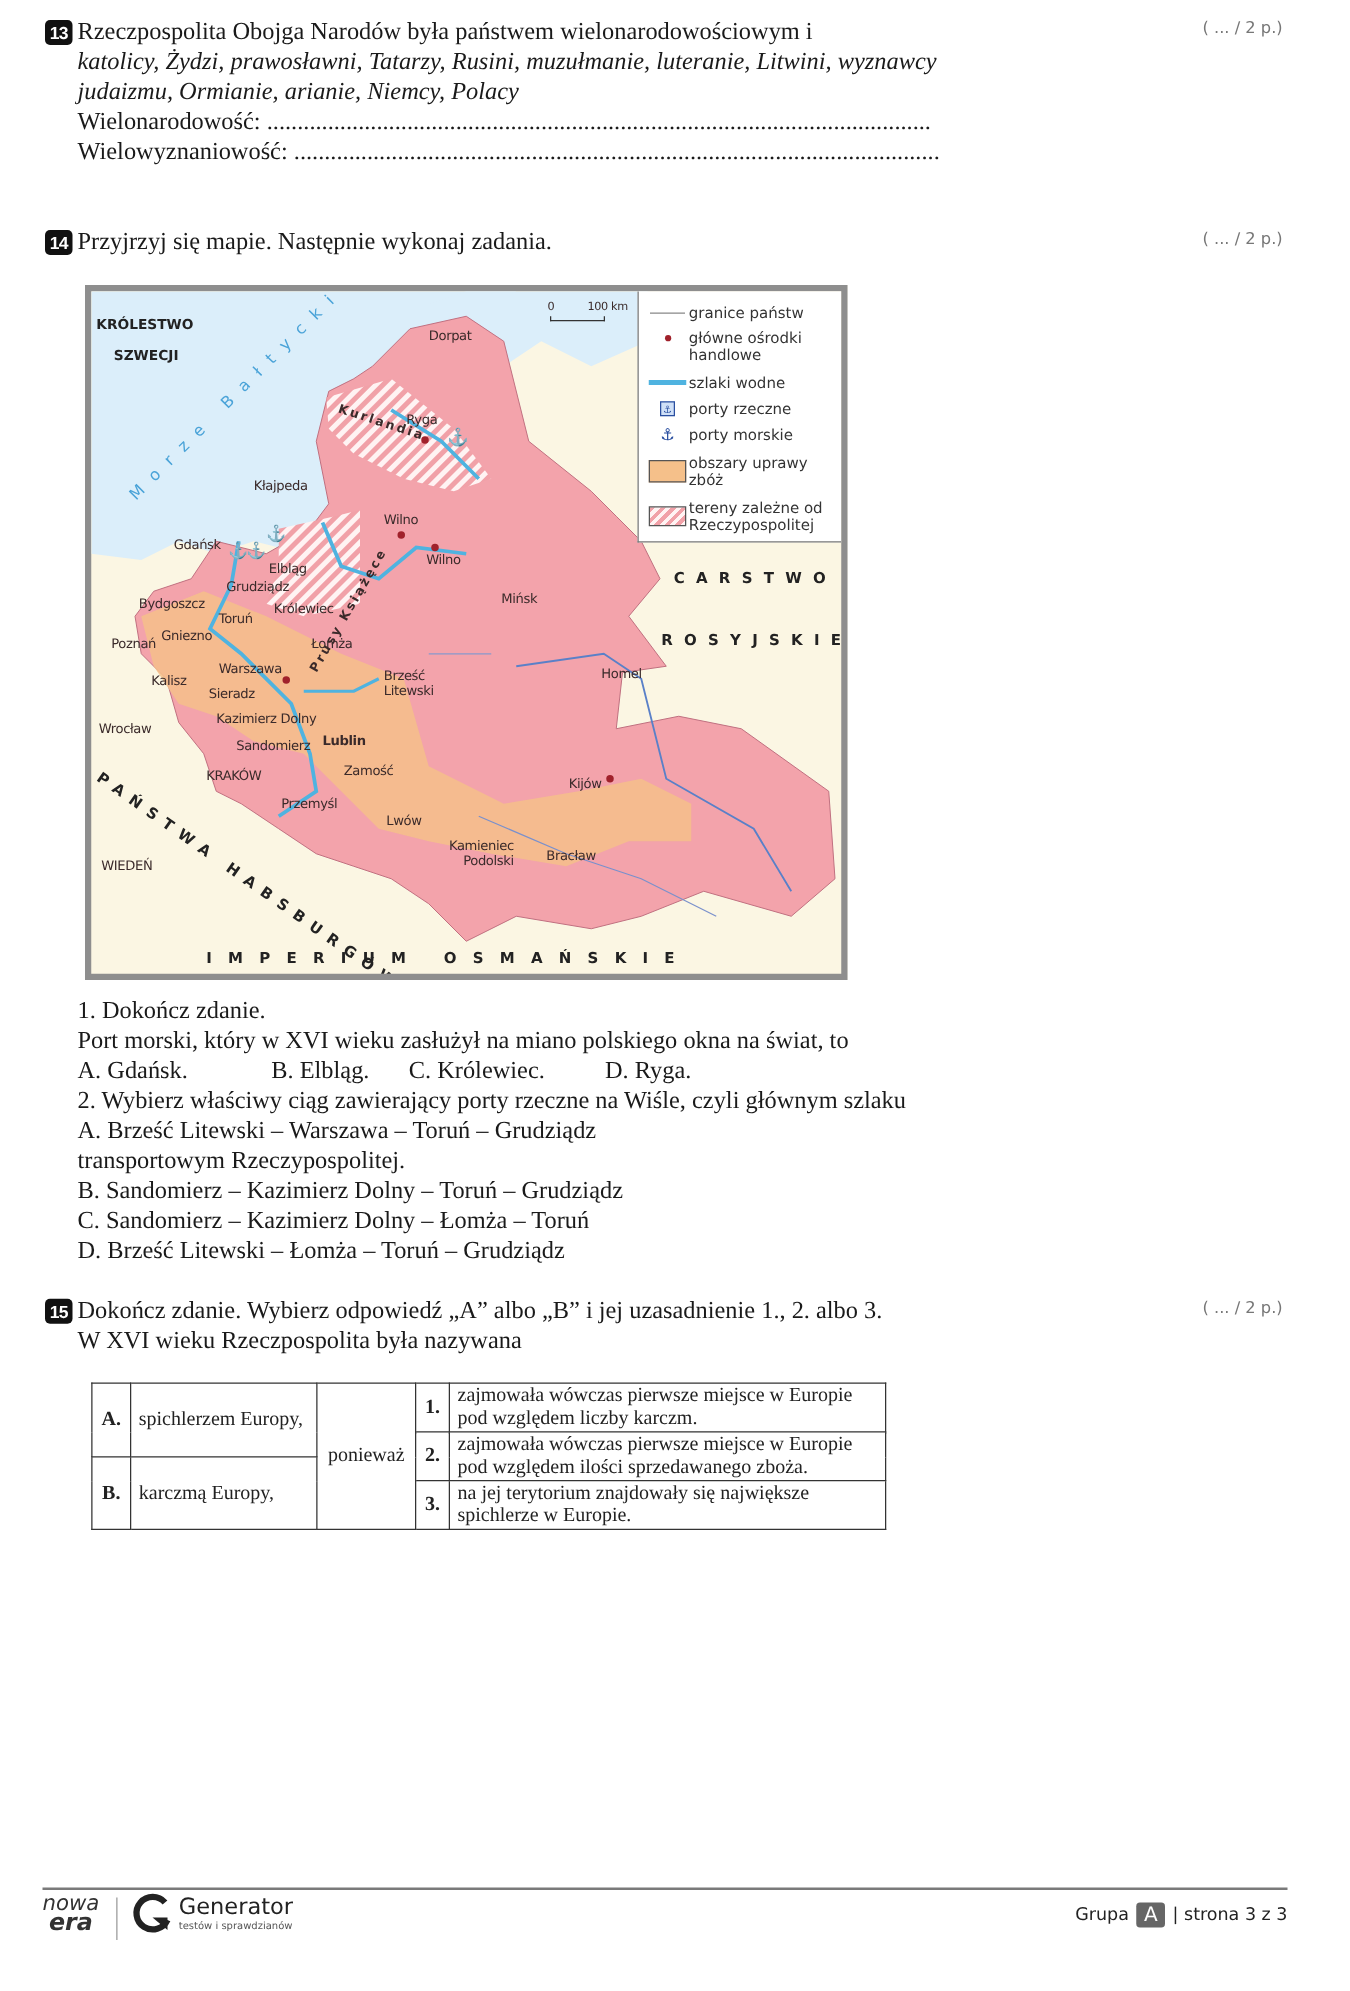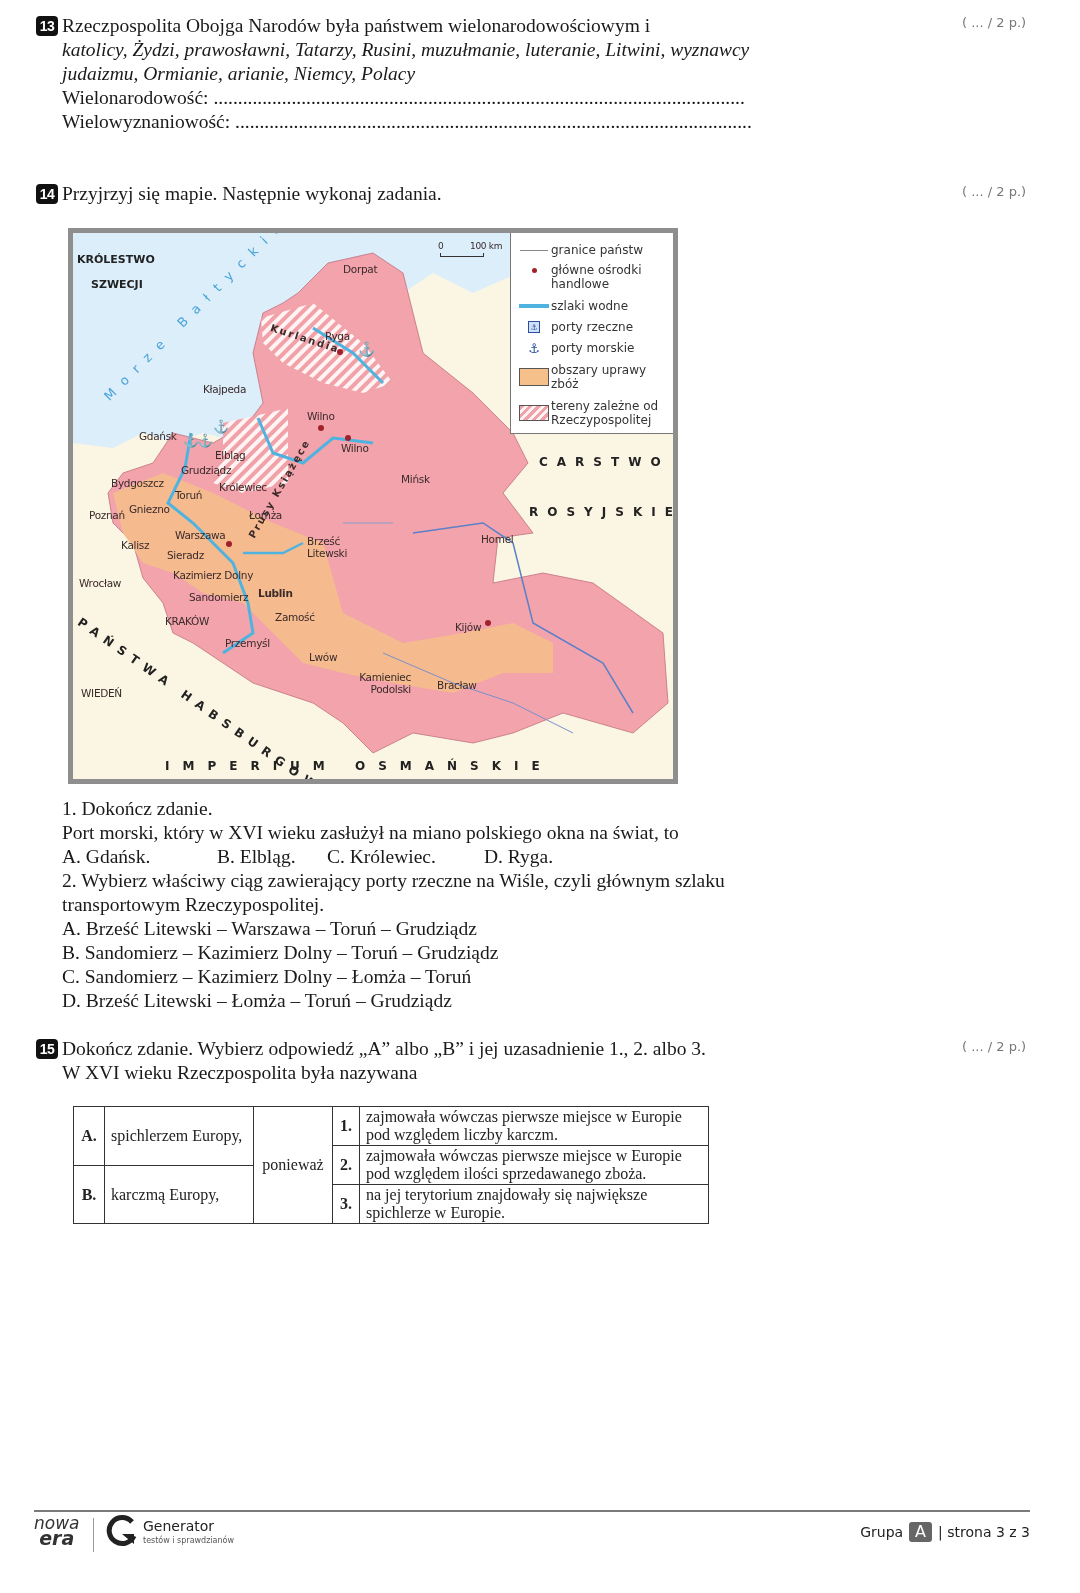--- a/index.html
+++ b/index.html
@@ -32,21 +32,21 @@
     .c-bec { width: 66px; text-align: center; }
     .c-num { font-weight: bold; width: 14px; text-align: center; }
     .c-reason { width: 336px; line-height: 18px; }
 
     
     .footer-line { position: absolute; left: 34px; top: 1510px; width: 996px; height: 2px; background: #7a7a7a; }
     .logo-nowa { position: absolute; left: 34px; top: 1516px; font-family: "DejaVu Sans", sans-serif; font-style: italic; font-size: 17px; line-height: 15px; color: #333; text-align: center; }
     .logo-sep { position: absolute; left: 93px; top: 1518px; width: 1px; height: 34px; background: #999; }
     .logo-gen { position: absolute; left: 105px; top: 1514px; display: flex; align-items: center; }
     .gen-text { font-family: "DejaVu Sans", sans-serif; margin-left: 4px; }
-    .gen-title { font-size: 14px; color: #222; line-height: 20px; }
+    .gen-title { font-size: 18px; color: #222; line-height: 20px; }
     .gen-sub { font-size: 8px; color: #555; line-height: 10px; }
     .footer-right { position: absolute; right: 50px; top: 1522px; font-family: "DejaVu Sans", sans-serif; font-size: 14px; color: #222; display: flex; align-items: center; }
     .group-badge { display: inline-block; background: #666; color: #fff; border-radius: 3px; padding: 0 6px; margin: 0 6px 0 6px; font-size: 16px; line-height: 20px; }
   </style>
 </head>
 <body>
 
 <div class="abs task-head" style="left:36px; top:14px;">
   <span class="badge">13</span>
   <div>
@@ -205,22 +205,22 @@
 <div class="abs" style="left:62px; top:797px;">
   <div class="txt bold">1. Dokończ zdanie.</div>
   <div class="txt">Port morski, który w XVI wieku zasłużył na miano polskiego okna na świat, to</div>
   <div class="txt" style="position:relative; height:24px; width:600px;">
     <span class="abs" style="left:0;">A. Gdańsk.</span>
     <span class="abs" style="left:155px;">B. Elbląg.</span>
     <span class="abs" style="left:265px;">C. Królewiec.</span>
     <span class="abs" style="left:422px;">D. Ryga.</span>
   </div>
   <div class="txt bold">2. Wybierz właściwy ciąg zawierający porty rzeczne na Wiśle, czyli głównym szlaku</div>
+  <div class="txt">A. Brześć Litewski – Warszawa – Toruń – Grudziądz</div>
   <div class="txt bold">transportowym Rzeczypospolitej.</div>
-  <div class="txt">A. Brześć Litewski – Warszawa – Toruń – Grudziądz</div>
   <div class="txt">B. Sandomierz – Kazimierz Dolny – Toruń – Grudziądz</div>
   <div class="txt">C. Sandomierz – Kazimierz Dolny – Łomża – Toruń</div>
   <div class="txt">D. Brześć Litewski – Łomża – Toruń – Grudziądz</div>
 </div>
 
 <div class="abs task-head" style="left:36px; top:1037px;">
   <span class="badge">15</span>
   <div>
     <div class="txt bold">Dokończ zdanie. Wybierz odpowiedź „A” albo „B” i jej uzasadnienie 1., 2. albo 3.</div>
     <div class="txt">W XVI wieku Rzeczpospolita była nazywana</div>

